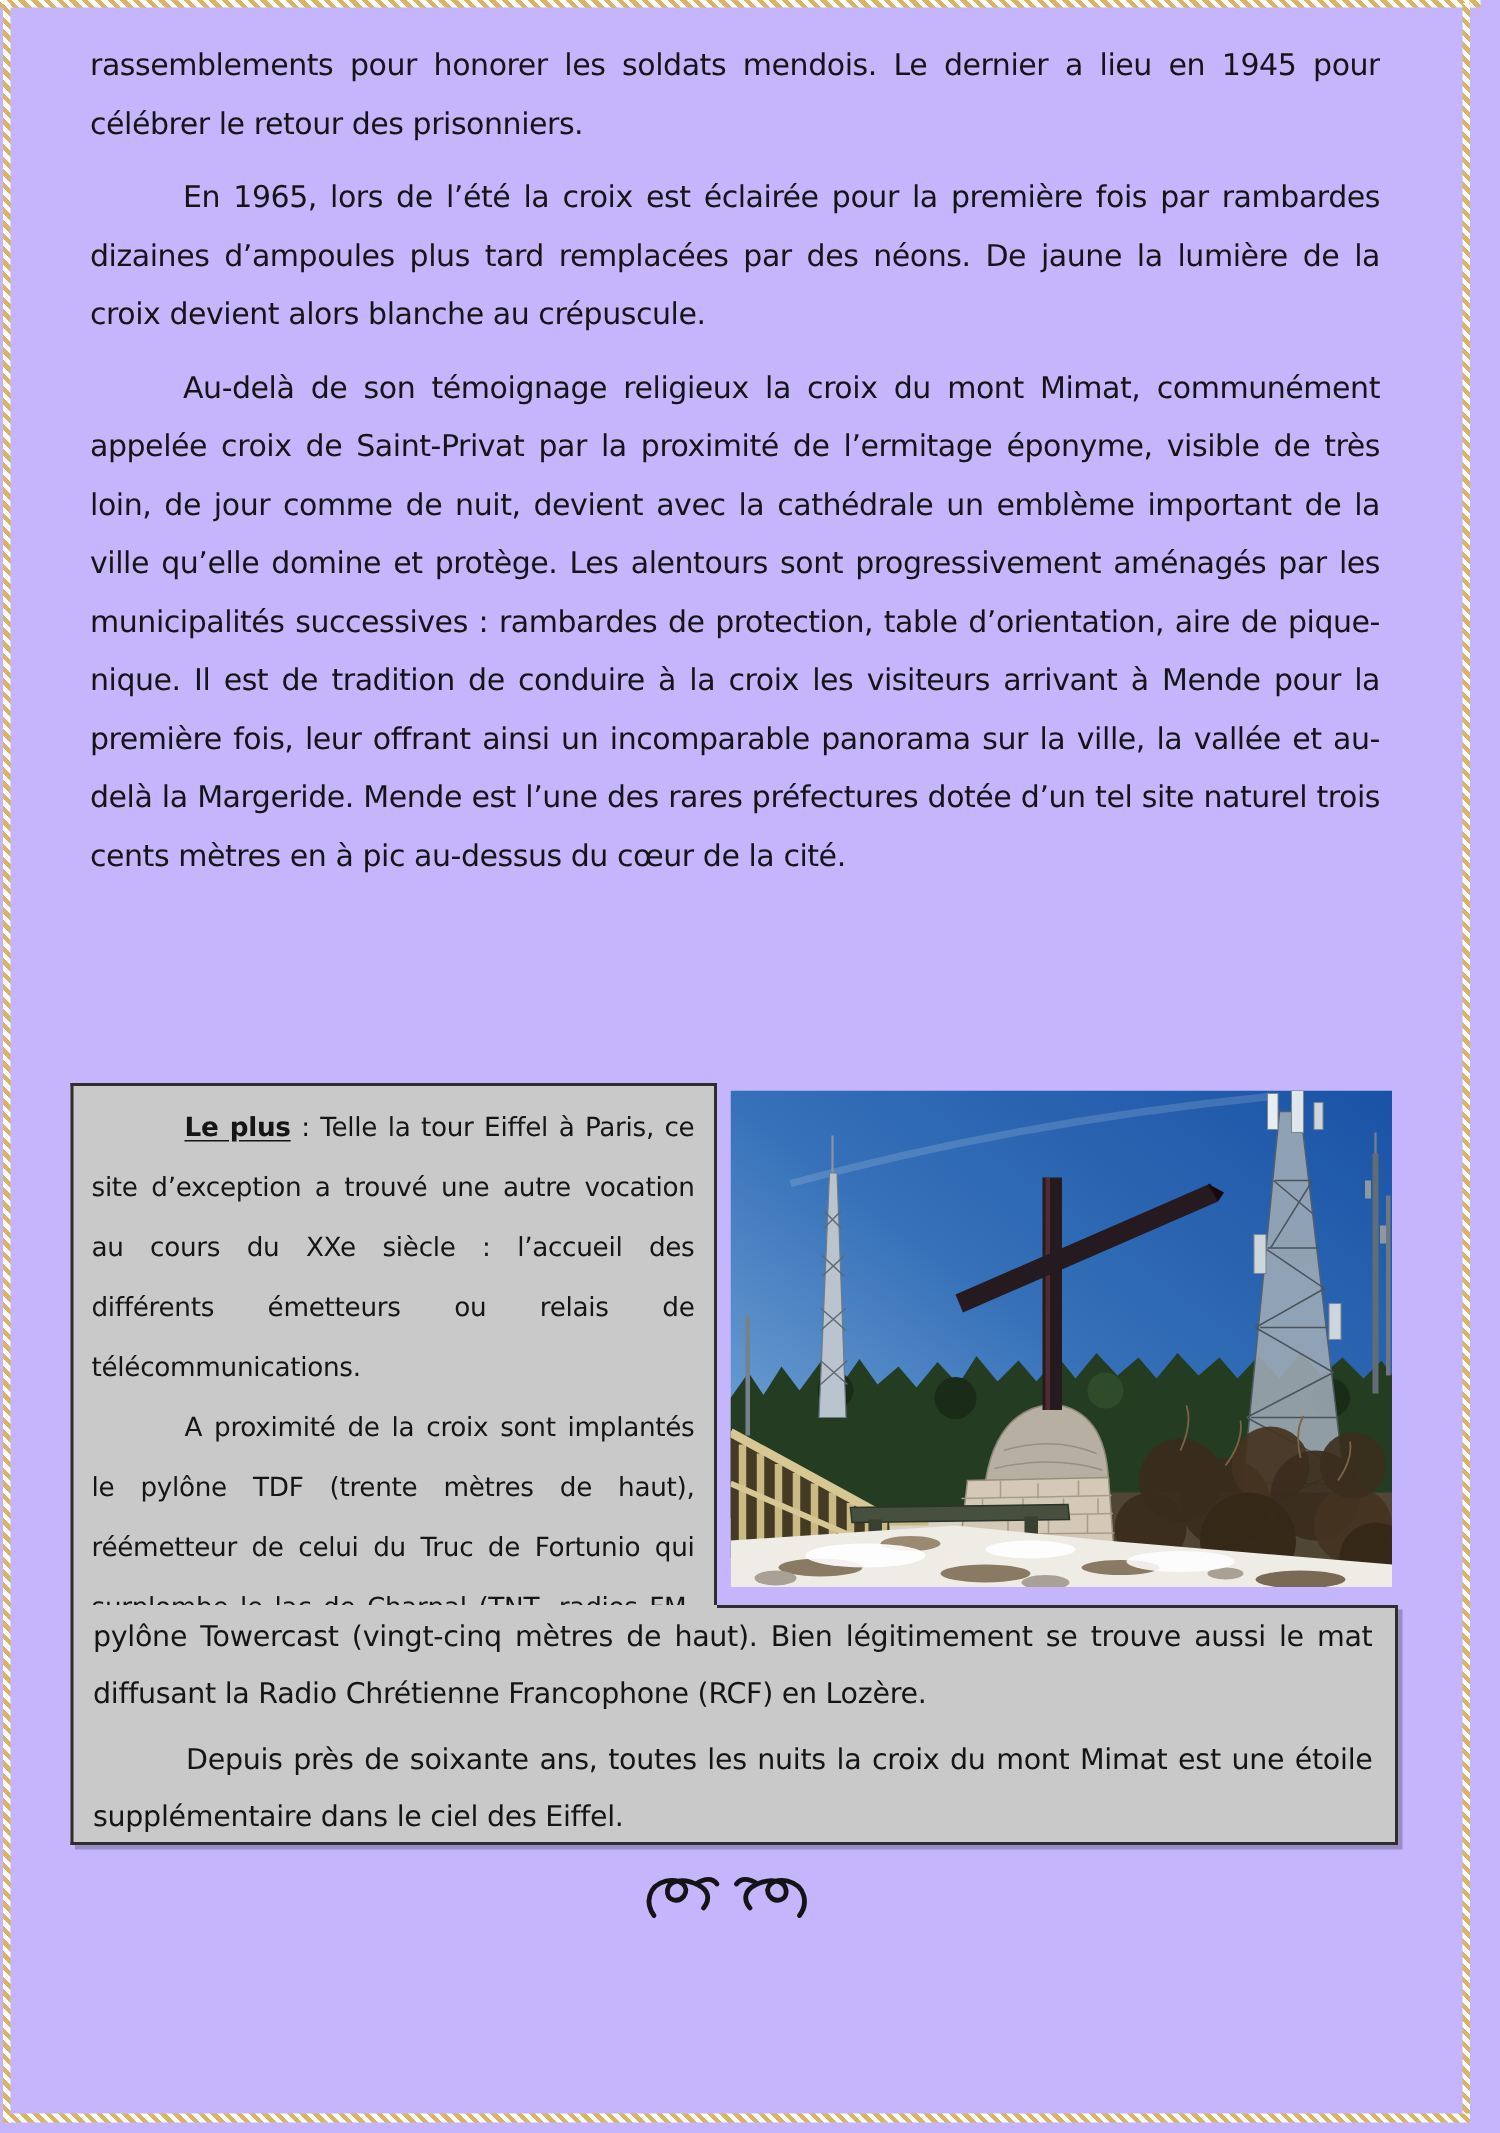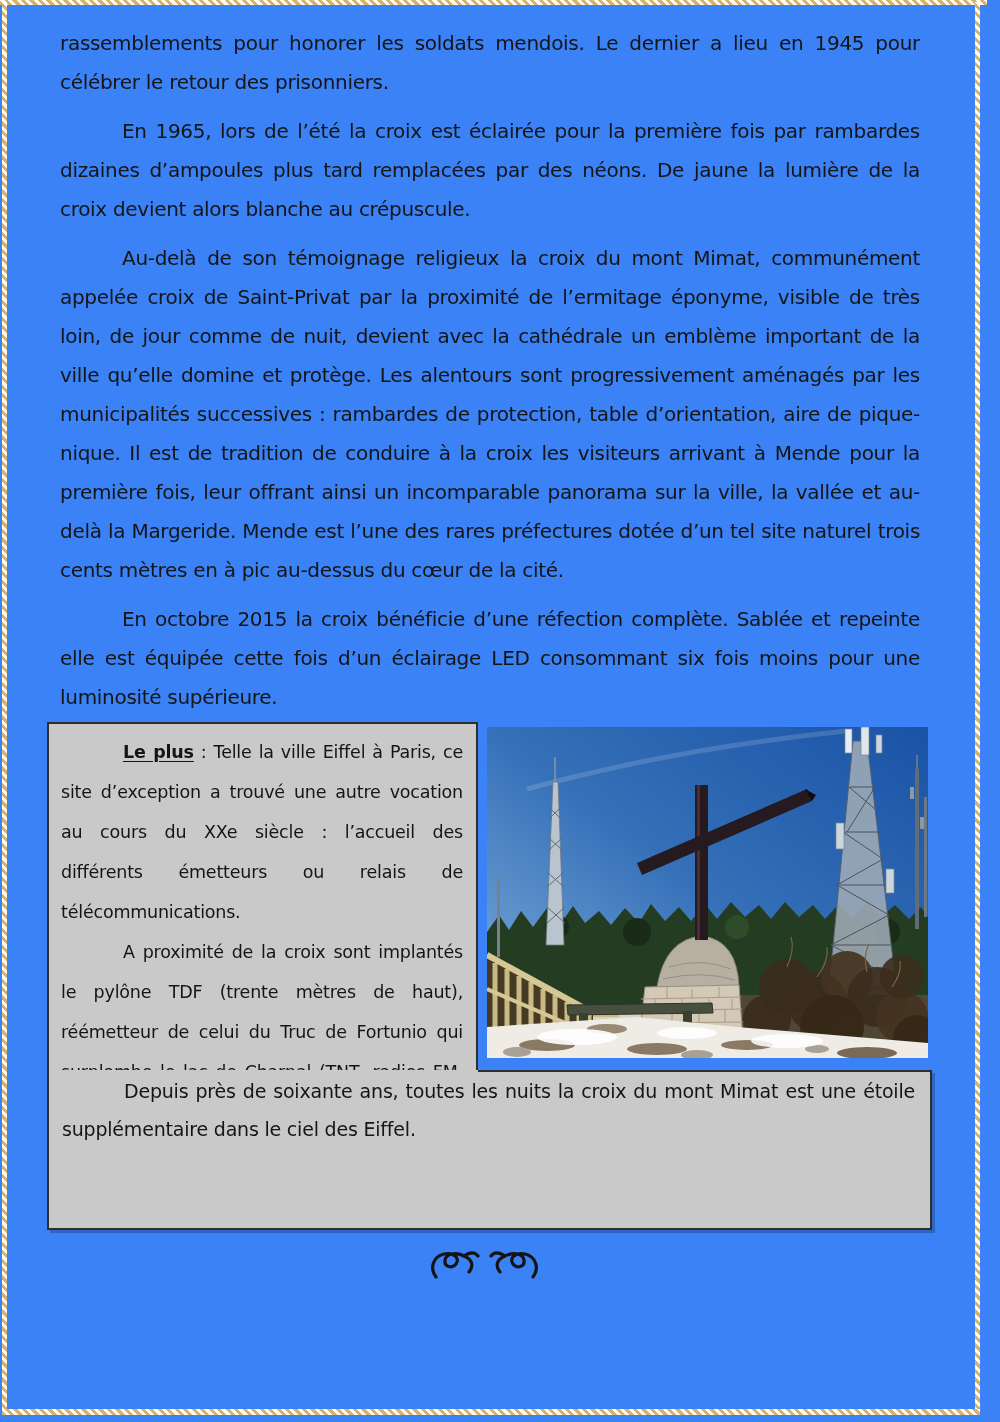--- a/index.html
+++ b/index.html
@@ -1,16 +1,16 @@
 <!DOCTYPE html>
 <html><head>
 <meta charset="utf-8">
 <style>
   html,body{margin:0;padding:0;background:#ffffff;}
-  .page{position:relative;width:1000px;height:1422px;background:#3b82f6;overflow:hidden;
+  .page{position:relative;width:1000px;height:1422px;background:#c4b5fd;overflow:hidden;
         font-family:"DejaVu Sans","Liberation Sans",sans-serif;color:#151515;}
   
   .gold{position:absolute;background:repeating-linear-gradient(45deg,#d9b468 0 3px,#fffdf7 3px 6px);}
   .b-top{left:0;top:0;width:987px;height:5px;}
   .b-left{left:2px;top:0;width:5px;height:1415px;}
   .b-right{left:975px;top:2px;width:5px;height:1413px;}
   .b-bottom{left:2px;top:1409px;width:978px;height:6px;}
 
   
   .content{position:absolute;left:60px;top:24px;width:860px;max-height:696px;overflow:hidden;
@@ -47,26 +47,25 @@
 
   <div class="gold b-top"></div>
   <div class="gold b-left"></div>
   <div class="gold b-right"></div>
   <div class="gold b-bottom"></div>
 
   <div class="content">
     <p>rassemblements pour honorer les soldats mendois. Le dernier a lieu en 1945 pour célébrer le retour des prisonniers.</p>
     <p class="indent">En 1965, lors de l’été la croix est éclairée pour la première fois par rambardes dizaines d’ampoules plus tard remplacées par des néons. De jaune la lumière de la croix devient alors blanche au crépuscule.</p>
     <p class="indent">Au-delà de son témoignage religieux la croix du mont Mimat, communément appelée croix de Saint-Privat par la proximité de l’ermitage éponyme, visible de très loin, de jour comme de nuit, devient avec la cathédrale un emblème important de la ville qu’elle domine et protège. Les alentours sont progressivement aménagés par les municipalités successives : rambardes de protection, table d’orientation, aire de pique-nique. Il est de tradition de conduire à la croix les visiteurs arrivant à Mende pour la première fois, leur offrant ainsi un incomparable panorama sur la ville, la vallée et au-delà la Margeride. Mende est l’une des rares préfectures dotée d’un tel site naturel trois cents mètres en à pic au-dessus du cœur de la cité.</p>
-    <p class="indent">En octobre 2015 la croix bénéficie d’une réfection complète. Sablée et repeinte elle est équipée cette fois d’un éclairage LED consommant six fois moins pour une luminosité supérieure.</p>
   </div>
 
   <div class="graycol">
     <div class="inner">
-      <p class="indent"><span class="boxlead">Le plus</span><span> : Telle la ville Eiffel à Paris, ce site d’exception a trouvé une autre vocation au cours du XXe siècle : l’accueil des différents émetteurs ou relais de télécommunications.</span></p>
+      <p class="indent"><span class="boxlead">Le plus</span><span> : Telle la tour Eiffel à Paris, ce site d’exception a trouvé une autre vocation au cours du XXe siècle : l’accueil des différents émetteurs ou relais de télécommunications.</span></p>
       <p class="indent">A proximité de la croix sont implantés le pylône TDF (trente mètres de haut), réémetteur de celui du Truc de Fortunio qui surplombe le lac de Charpal (TNT, radios FM, téléphonie mobile), le</p>
     </div>
   </div>
 
   <div class="photo">
     <svg viewBox="0 0 441 331" preserveAspectRatio="none" role="img" aria-label="Photo : la croix du mont Mimat sur son socle de pierres, entourée de pylônes de télécommunications, ciel bleu et sol enneigé">
       <defs>
         <linearGradient id="sky" x1="100%" y1="0%" x2="0%" y2="100%">
           <stop offset="0" stop-color="#1a53a6"></stop>
           <stop offset="0.5" stop-color="#3570b8"></stop>
@@ -161,20 +160,21 @@
         <ellipse cx="90" cy="310" rx="40" ry="8" fill="#ffffff" opacity="0.9"></ellipse>
         <ellipse cx="200" cy="306" rx="30" ry="6" fill="#ffffff" opacity="0.9"></ellipse>
         <ellipse cx="300" cy="314" rx="36" ry="7" fill="#ffffff" opacity="0.85"></ellipse>
       </g>
     </svg>
   </div>
 
   <div class="graywide">
     <div class="topline"></div>
     <div class="inner">
+      <p>pylône Towercast (vingt-cinq mètres de haut). Bien légitimement se trouve aussi le mat diffusant la Radio Chrétienne Francophone (RCF) en Lozère.</p>
       <p class="indent">Depuis près de soixante ans, toutes les nuits la croix du mont Mimat est une étoile supplémentaire dans le ciel des Eiffel.</p>
     </div>
   </div>
 
   <div class="ornament">
     <svg viewBox="0 0 125 46">
       <path id="sw" d="M14 34 C8 26 10 14 22 11 C32 9 38 15 34 21 C30 26 22 24 23 17 C24 11 33 8 44 14 C50 17 52 23 47 29 M42 13 C48 9 53 9 56 13" fill="none" stroke="#141414" stroke-width="3.2" stroke-linecap="round"></path>
       <use href="#sw" transform="translate(125 0) scale(-1 1)"></use>
     </svg>
   </div>

